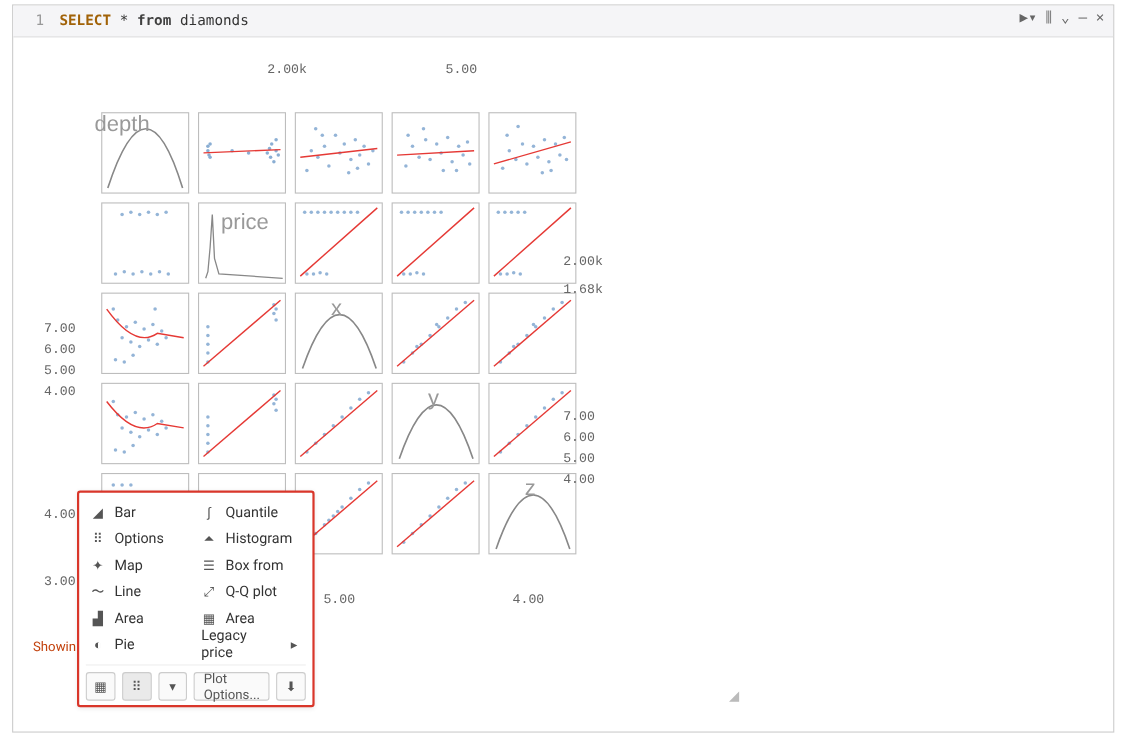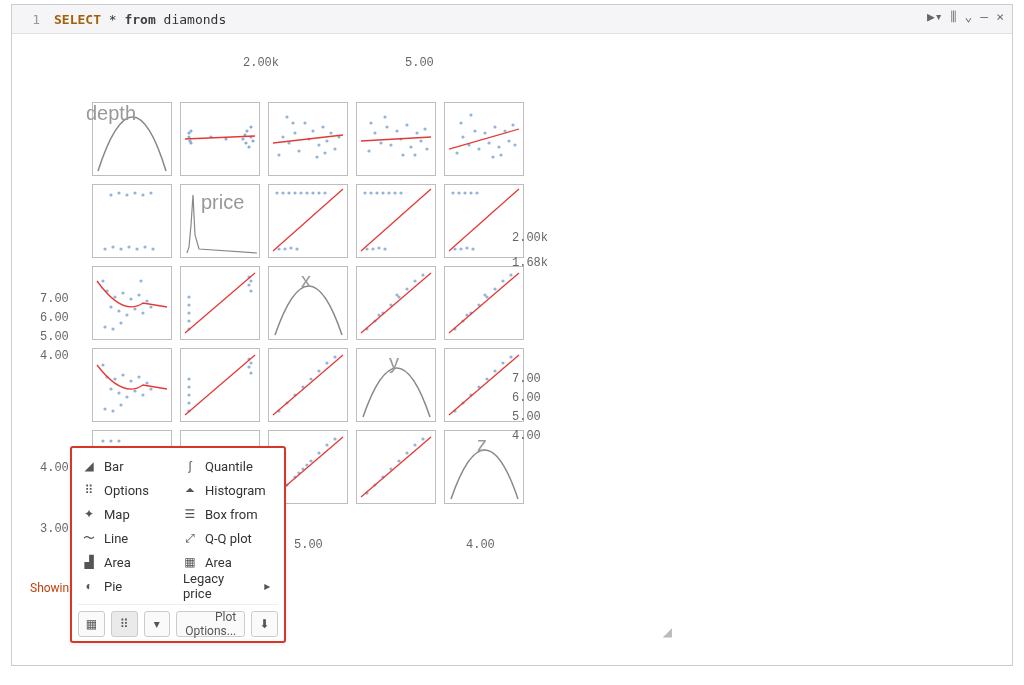--- a/index.html
+++ b/index.html
@@ -544,21 +544,21 @@
     <div class="popup-btnrow">
       <div class="btn sq">
           <span>▦</span>
         </div>
       <div class="btn sq active">
           <span>⠿</span>
         </div>
       <div class="btn sq">
           <span>▾</span>
         </div>
-      <div class="btn" style="flex:1;text-align:right;">
+      <div class="btn" style="flex:1;">
           <span>Plot Options...</span>
         </div>
       <div class="btn sq">
           <span>⬇</span>
         </div>
     </div>
   </div>
 
   <div class="resize-handle">◢</div>
 

